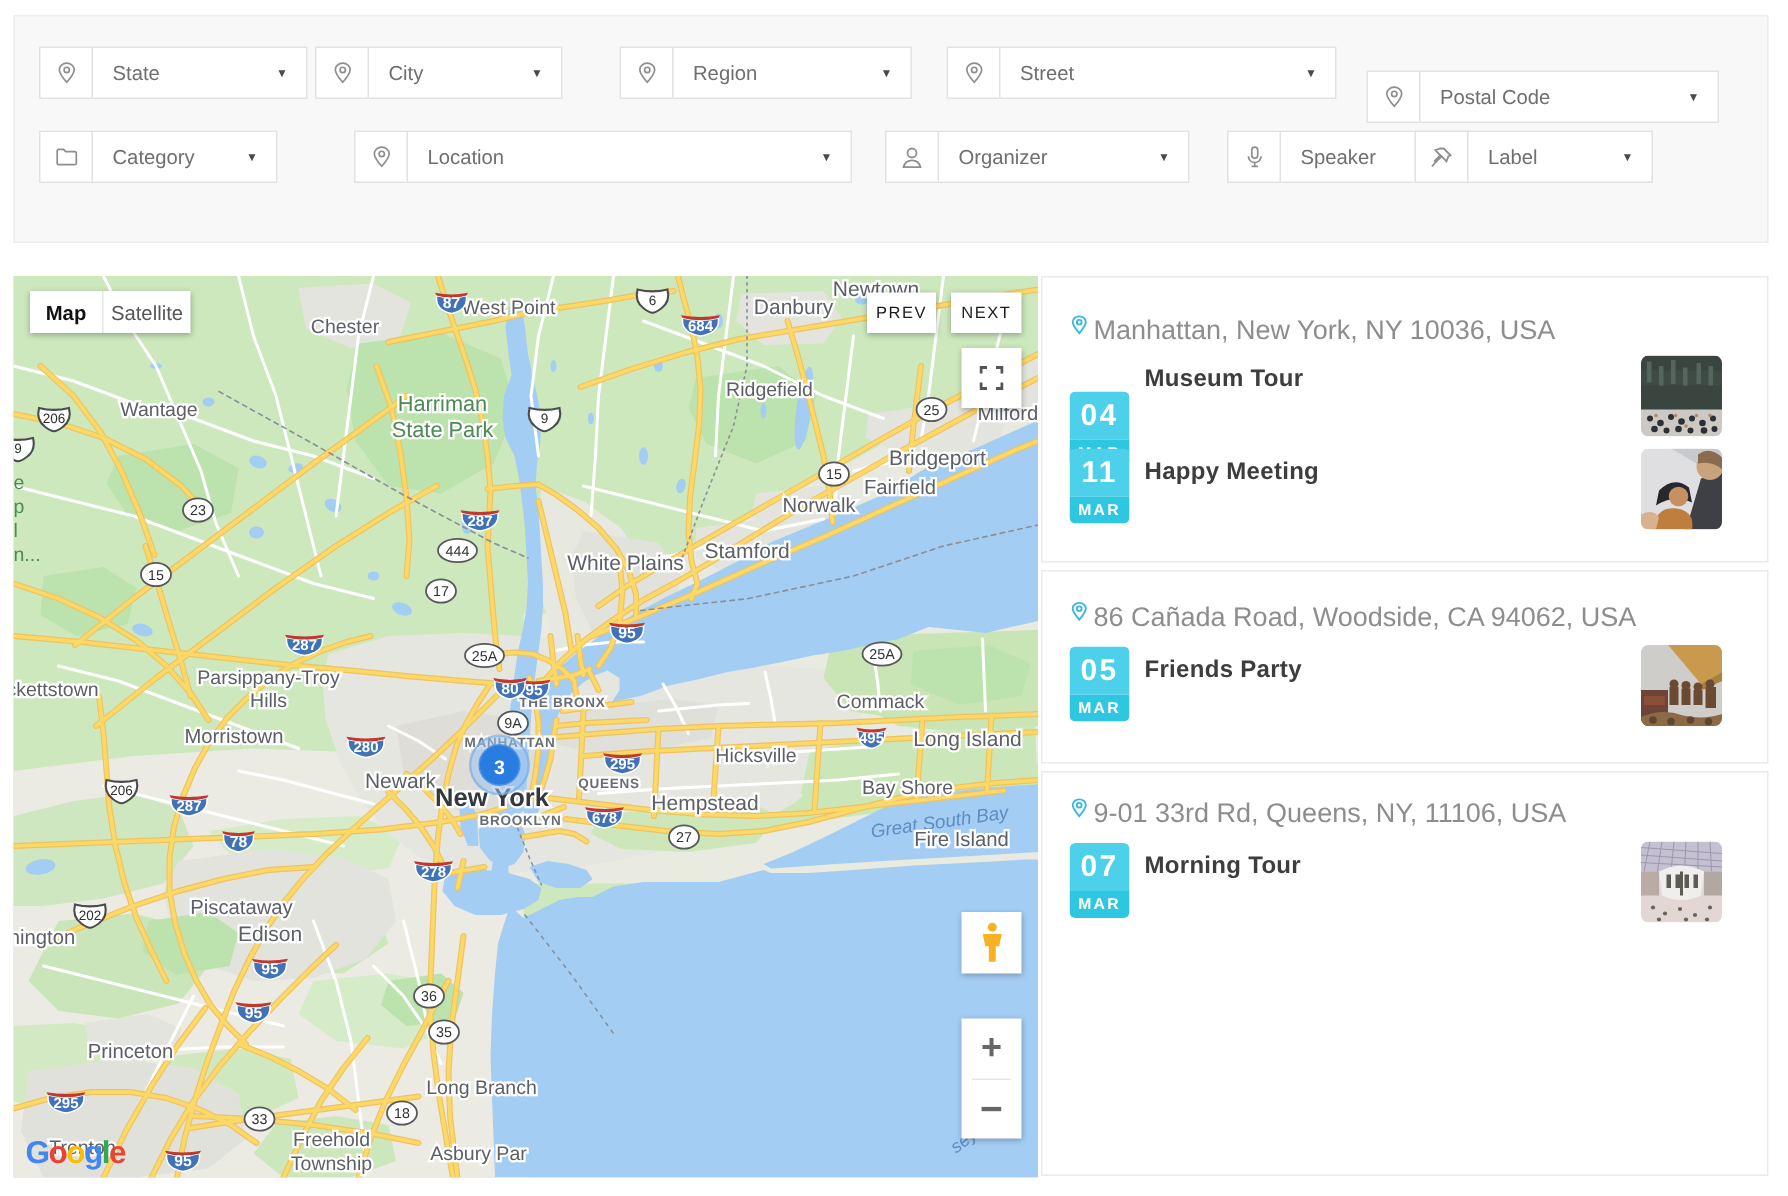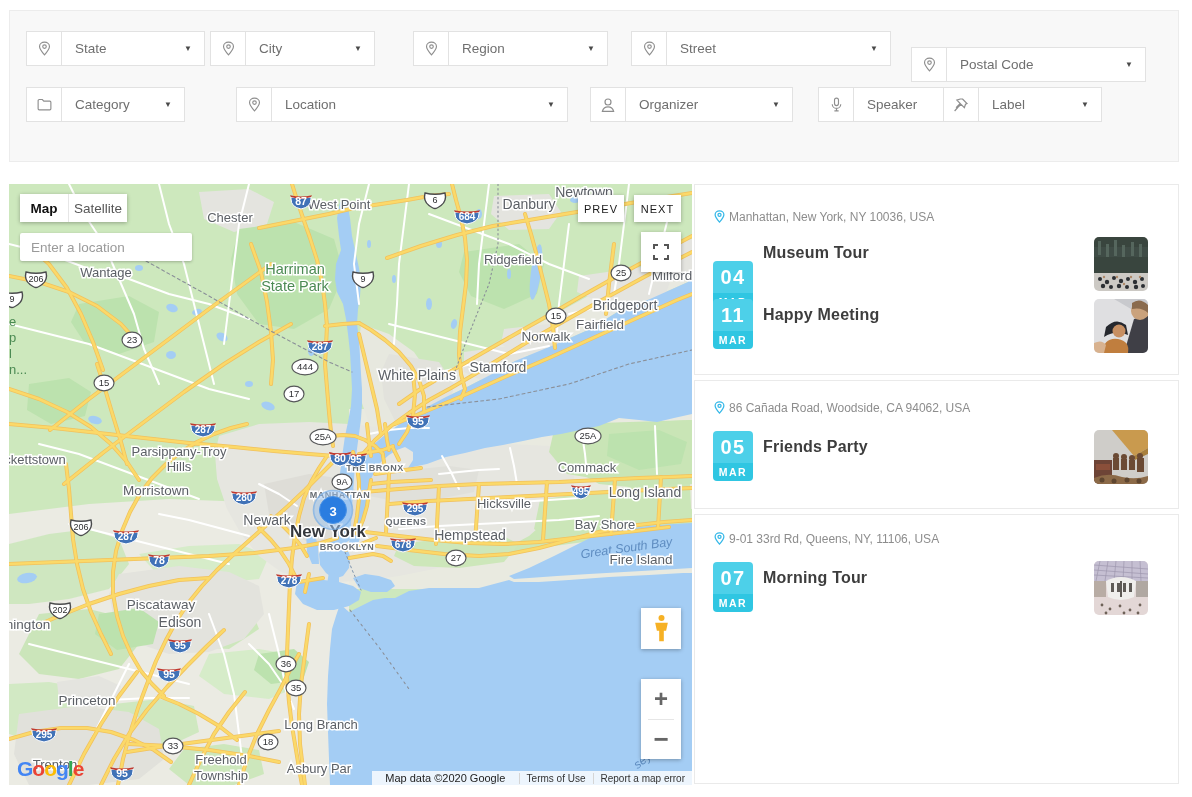--- a/index.html
+++ b/index.html
@@ -4,21 +4,21 @@
 * { margin:0; padding:0; box-sizing:border-box; }
 html,body { width:1192px; height:797px; background:#fff; font-family:"Liberation Sans", sans-serif; overflow:hidden; position:relative; }
 .filterbar { position:absolute; left:9px; top:10px; width:1170px; height:152px; background:#f8f8f8; border:1px solid #ececec; }
 .fbox { position:absolute; height:35px; background:#fff; border:1px solid #e2e2e2; display:flex; align-items:center; }
 .fic { width:35px; height:33px; border-right:1px solid #e2e2e2; display:flex; align-items:center; justify-content:center; flex:0 0 35px; }
 .ftx { font-size:13.5px; color:#6f6f6f; padding-left:13px; flex:1; }
 .fcar { font-size:8px; color:#4a4a4a; padding-right:12px; }
 .map { position:absolute; left:9px; top:184px; width:683px; height:601px; overflow:hidden; background:#cde8bd; }
 .gbtn { position:absolute; background:#fff; box-shadow:0 1px 4px rgba(0,0,0,0.3); color:#111; }
 .card { position:absolute; left:694px; width:485px; background:#fff; border:1px solid #eaeaea; }
-.addr { position:absolute; left:34px; font-size:12px; color:#8d8d8d; }
+.addr { position:absolute; left:34px; font-size:18px; color:#8d8d8d; }
 .apin { position:absolute; left:17px; }
 .badge { position:absolute; left:18px; width:40px; height:50px; border-radius:4px; overflow:hidden; }
 .bday { height:32px; background:#4dd0e9; color:#fff; font-size:20px; font-weight:bold; text-align:center; line-height:33px; letter-spacing:1.5px; }
 .bmon { height:18px; background:#2fc6e2; color:#fff; font-size:10.5px; font-weight:bold; text-align:center; line-height:18px; letter-spacing:1.5px; }
 .etitle { position:absolute; left:68px; font-size:16px; font-weight:bold; color:#3d3d3d; letter-spacing:0.2px; }
 .thumb { position:absolute; left:399px; width:54px; height:54px; border-radius:5px; overflow:hidden; }
 .attr { position:absolute; right:0; bottom:0; height:14px; background:rgba(255,255,255,0.8); font-size:10px; color:#333; display:flex; align-items:center; }
 </style></head>
 <body>
 <div class="filterbar"></div>
@@ -579,23 +579,20 @@
       <circle cx="324" cy="326" r="19.5" fill="#9cc3ec" opacity="0.55"></circle>
       <circle cx="324" cy="326" r="19.5" fill="none" stroke="#79aee6" stroke-width="1.6" opacity="0.7"></circle>
       <circle cx="324" cy="326" r="13.5" fill="#2a7de0" stroke="#4a93e6" stroke-width="1"></circle>
       <text x="324" y="332" font-size="13" fill="#fff" font-weight="bold" text-anchor="middle" font-family="Liberation Sans, sans-serif">3</text>
     </svg>
 
 <div class="gbtn" style="left:11px;top:10px;width:107px;height:28px;display:flex;font-size:13.5px;">
   <div style="width:49px;display:flex;align-items:center;justify-content:center;font-weight:bold;border-right:1px solid #e6e6e6;">Map</div>
   <div style="flex:1;display:flex;align-items:center;justify-content:center;color:#565656;">Satellite</div>
 </div>
-<div class="gbtn" style="left:11px;top:49px;width:172px;height:28px;border-radius:2px;box-shadow:0 1px 3px rgba(0,0,0,0.25);display:flex;align-items:center;">
-  <span style="color:#9a9a9a;font-size:13.5px;padding-left:11px;">Enter a location</span>
-</div>
 <div class="gbtn" style="left:569px;top:11px;width:46px;height:27px;display:flex;align-items:center;justify-content:center;font-size:11px;letter-spacing:1px;color:#1a1a1a;">PREV</div>
 <div class="gbtn" style="left:625px;top:11px;width:47px;height:27px;display:flex;align-items:center;justify-content:center;font-size:11px;letter-spacing:1px;color:#1a1a1a;">NEXT</div>
 <div class="gbtn" style="left:632px;top:48px;width:40px;height:40px;display:flex;align-items:center;justify-content:center;">
   <svg width="16" height="16" viewBox="0 0 16 16" fill="none" stroke="#555" stroke-width="2">
         <path d="M1 5V1h4M11 1h4v4M15 11v4h-4M5 15H1v-4"></path>
       </svg>
 </div>
 <div class="gbtn" style="left:632px;top:424px;width:40px;height:41px;display:flex;align-items:center;justify-content:center;">
   <svg width="15" height="29" viewBox="0 0 13 24">
         <circle cx="6.5" cy="3" r="2.6" fill="#f6b125"></circle>
@@ -603,25 +600,20 @@
       </svg>
 </div>
 <div class="gbtn" style="left:632px;top:495px;width:40px;height:80px;">
   <div style="height:40px;display:flex;align-items:center;justify-content:center;color:#666;font-size:24px;font-weight:bold;">+</div>
   <div style="position:absolute;left:7px;top:40px;width:26px;border-top:1px solid #e6e6e6;"></div>
   <div style="height:40px;display:flex;align-items:center;justify-content:center;color:#666;font-size:26px;font-weight:bold;">−</div>
 </div>
 
 <div style="position:absolute;left:8px;bottom:4px;font-size:21px;font-weight:bold;letter-spacing:-1px;">
  <span style="color:#4285F4">G</span><span style="color:#EA4335">o</span><span style="color:#FBBC05">o</span><span style="color:#4285F4">g</span><span style="color:#34A853">l</span><span style="color:#EA4335">e</span>
-</div>
-<div class="attr" style="width:320px;">
-  <span style="flex:1;text-align:center;font-size:11px;color:#222;">Map data ©2020 Google</span>
-  <span style="padding:0 7px;border-left:1px solid #d5d5d5;">Terms of Use</span>
-  <span style="padding:0 7px;border-left:1px solid #d5d5d5;">Report a map error</span>
 </div>
 </div>
 
 <div class="card" style="top:184px;height:191px;">
   <div class="apin" style="top:24px;"><svg width="15" height="15" viewBox="0 0 24 24" fill="none" stroke="#35b8e8" stroke-width="2">
         <path d="M12 21c-4.3-5-7-8.6-7-11.9C5 5.6 8.1 3 12 3s7 2.6 7 6.1C19 12.4 16.3 16 12 21z"></path>
         <circle cx="12" cy="9.3" r="2.5"></circle>
       </svg></div>
   <div class="addr" style="top:25px;">Manhattan, New York, NY 10036, USA</div>
   <div class="badge" style="top:52px;margin-top:24px;">

